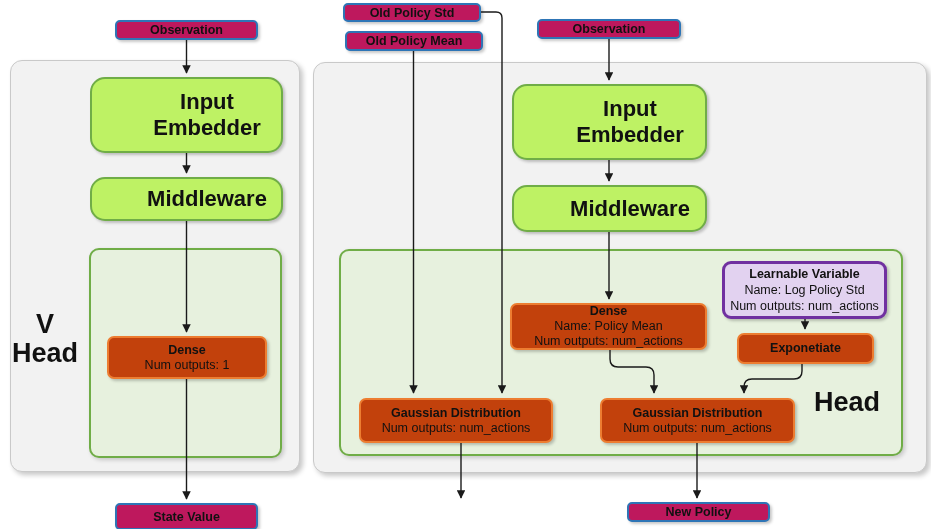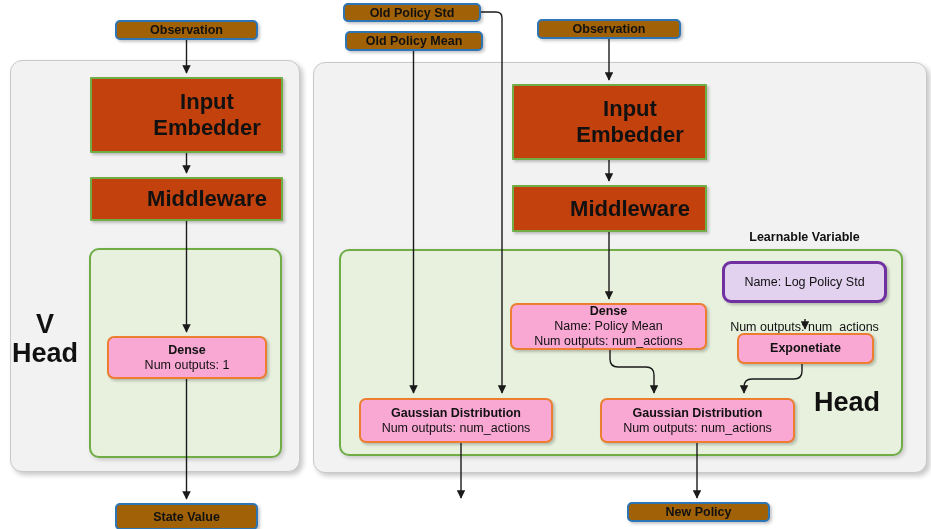--- a/index.html
+++ b/index.html
@@ -14,29 +14,29 @@
   }
   .green-container{
     background:#e7f1de;border:2px solid #70ad47;border-radius:10px;
     box-shadow:2px 2px 4px rgba(0,0,0,0.18);
   }
   .node{
     display:flex;flex-direction:column;align-items:center;justify-content:center;
     text-align:center;color:#111;box-shadow:2px 2px 3px rgba(0,0,0,0.22);
   }
   .node-blue{
-    background:#a16207;border:2.5px solid #2e75b6;border-radius:5px;
+    background:#be185d;border:2.5px solid #2e75b6;border-radius:5px;
     font-size:12.5px;font-weight:bold;
   }
   .node-green{
-    background:#c2410c;border:2px solid #70ad47;border-radius:1px;
+    background:#bef264;border:2px solid #70ad47;border-radius:15px;
     font-size:22px;font-weight:bold;padding-left:41px;
   }
   .node-orange{
-    background:#f9a8d4;border:2.5px solid #ed7d31;border-radius:7px;
+    background:#c2410c;border:2.5px solid #ed7d31;border-radius:7px;
     font-size:12.5px;line-height:15px;
   }
   .node-purple{
     background:#e2d2f0;border:3px solid #7030a0;border-radius:9px;
     font-size:12.5px;line-height:16px;
   }
   .node-title{font-weight:bold;}
   .big-label{
     font-size:27px;font-weight:bold;color:#111;text-align:center;
     line-height:29px;
@@ -95,21 +95,21 @@
   <div class="abs node node-green" style="left:512px;top:185px;width:195px;height:47px;">
     <span>Middleware</span>
   </div>
 
   <div class="abs node node-orange" style="left:510px;top:303px;width:197px;height:47px;">
     <span class="node-title">Dense</span>
     <span>Name: Policy Mean</span>
     <span>Num outputs: num_actions</span>
   </div>
 
-  <div class="abs node node-purple" style="left:722px;top:261px;width:165px;height:42px;gap:29px;">
+  <div class="abs node node-purple" style="left:722px;top:261px;width:165px;height:58px;">
     <span class="node-title">Learnable Variable</span>
     <span>Name: Log Policy Std</span>
     <span>Num outputs: num_actions</span>
   </div>
 
   <div class="abs node node-orange" style="left:737px;top:333px;width:137px;height:31px;justify-content:center;">
     <span class="node-title">Exponetiate</span>
   </div>
 
   <div class="abs node node-orange" style="left:359px;top:398px;width:194px;height:45px;">

